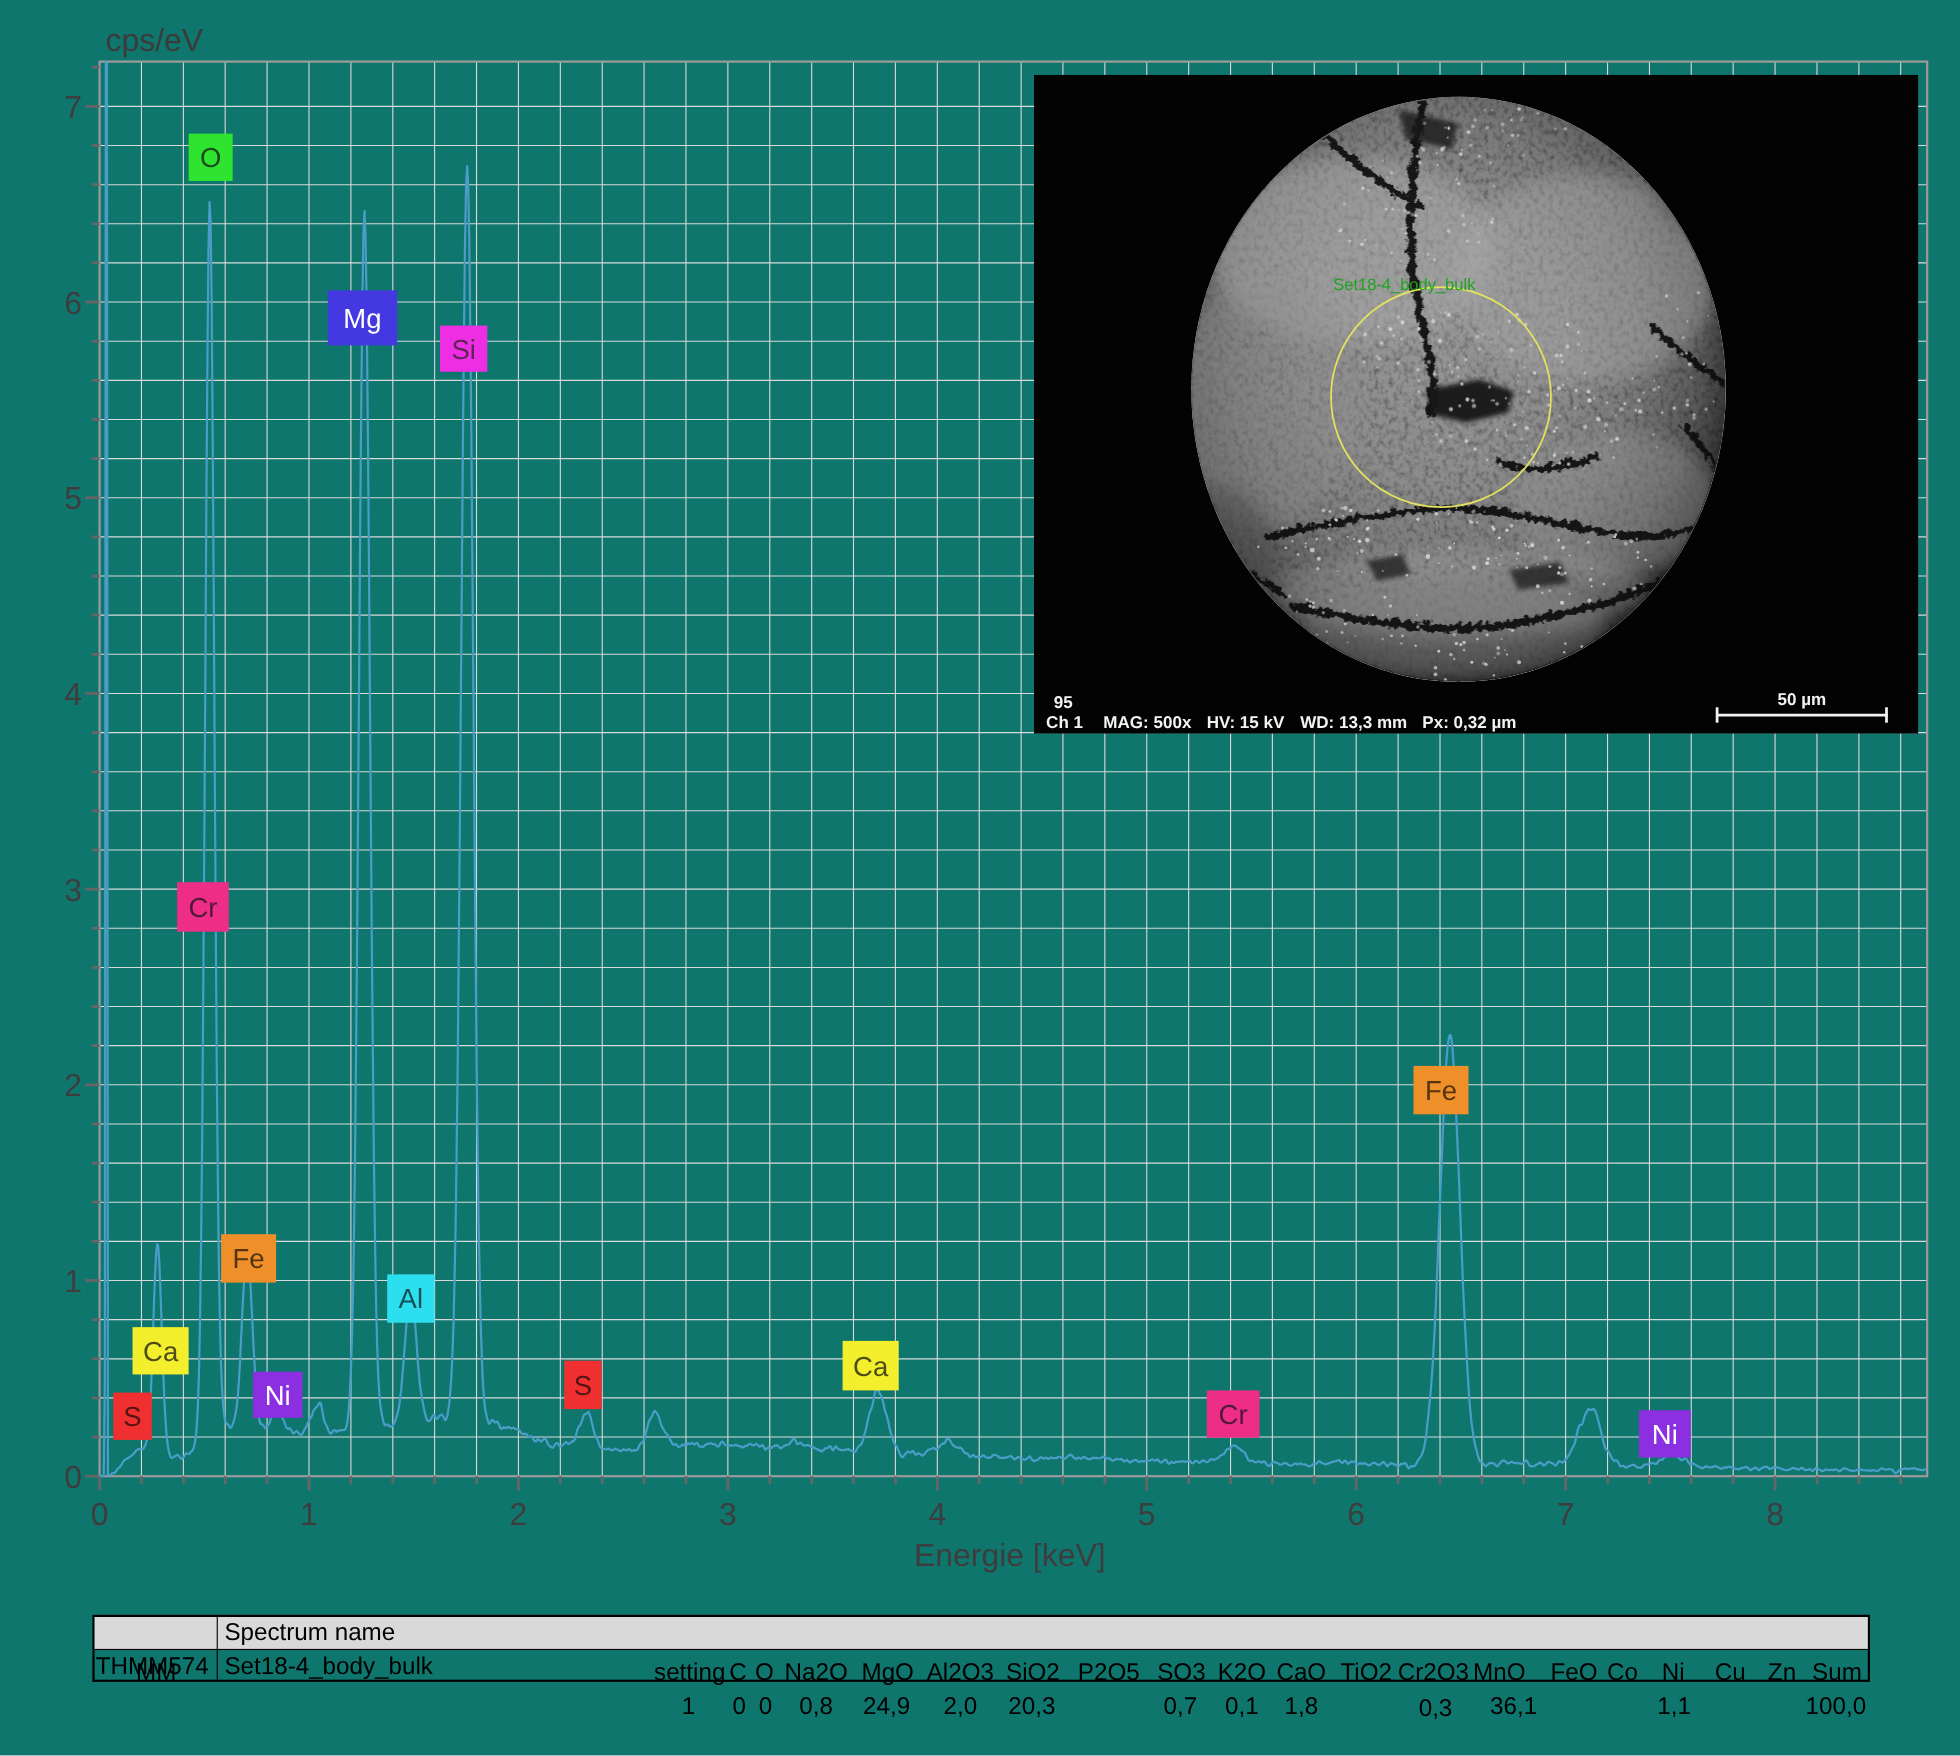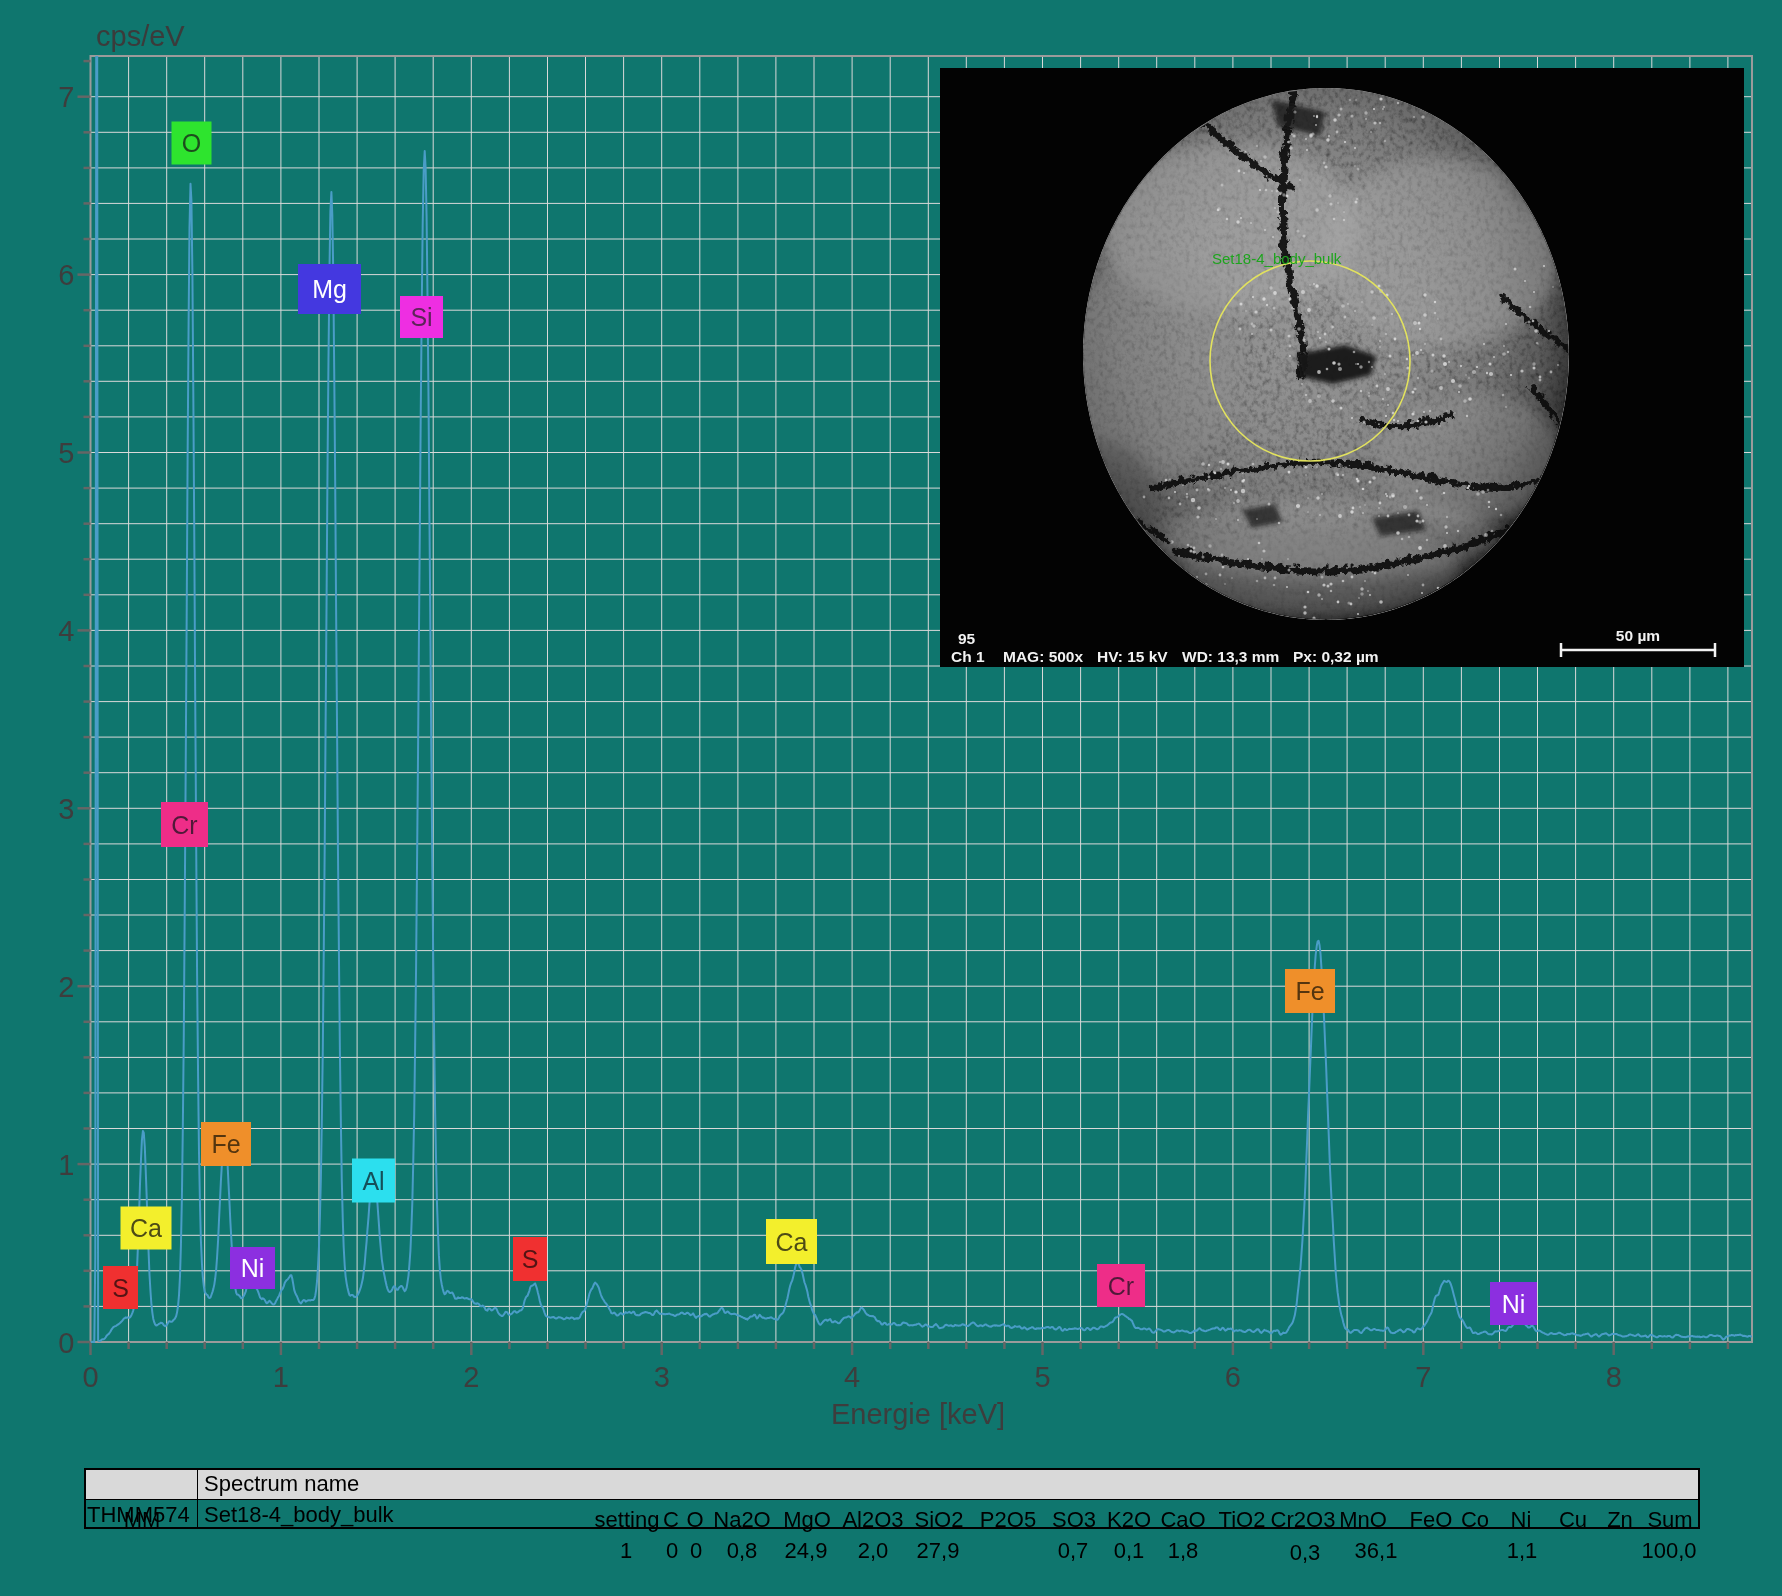--- a/index.html
+++ b/index.html
@@ -810,21 +810,21 @@
 <div class="tc" style="left:1670px;top:1471px;">Sum</div>
 
 <div class="tl" style="left:87px;top:1502px;">THMM574</div>
 <div class="tl" style="left:204px;top:1502px;">Set18-4_body_bulk</div>
 <div class="tc" style="left:626px;top:1502px;">1</div>
 <div class="tc" style="left:672px;top:1502px;">0</div>
 <div class="tc" style="left:696px;top:1502px;">0</div>
 <div class="tc" style="left:742px;top:1502px;">0,8</div>
 <div class="tc" style="left:806px;top:1502px;">24,9</div>
 <div class="tc" style="left:873px;top:1502px;">2,0</div>
-<div class="tc" style="left:938px;top:1502px;">27,9</div>
+<div class="tc" style="left:938px;top:1502px;">20,3</div>
 <div class="tc" style="left:1073px;top:1502px;">0,7</div>
 <div class="tc" style="left:1129px;top:1502px;">0,1</div>
 <div class="tc" style="left:1183px;top:1502px;">1,8</div>
 <div class="tc" style="left:1305px;top:1504px;">0,3</div>
 <div class="tc" style="left:1376px;top:1502px;">36,1</div>
 <div class="tc" style="left:1522px;top:1502px;">1,1</div>
 <div class="tc" style="left:1669px;top:1502px;">100,0</div>
 
 </div>
 

